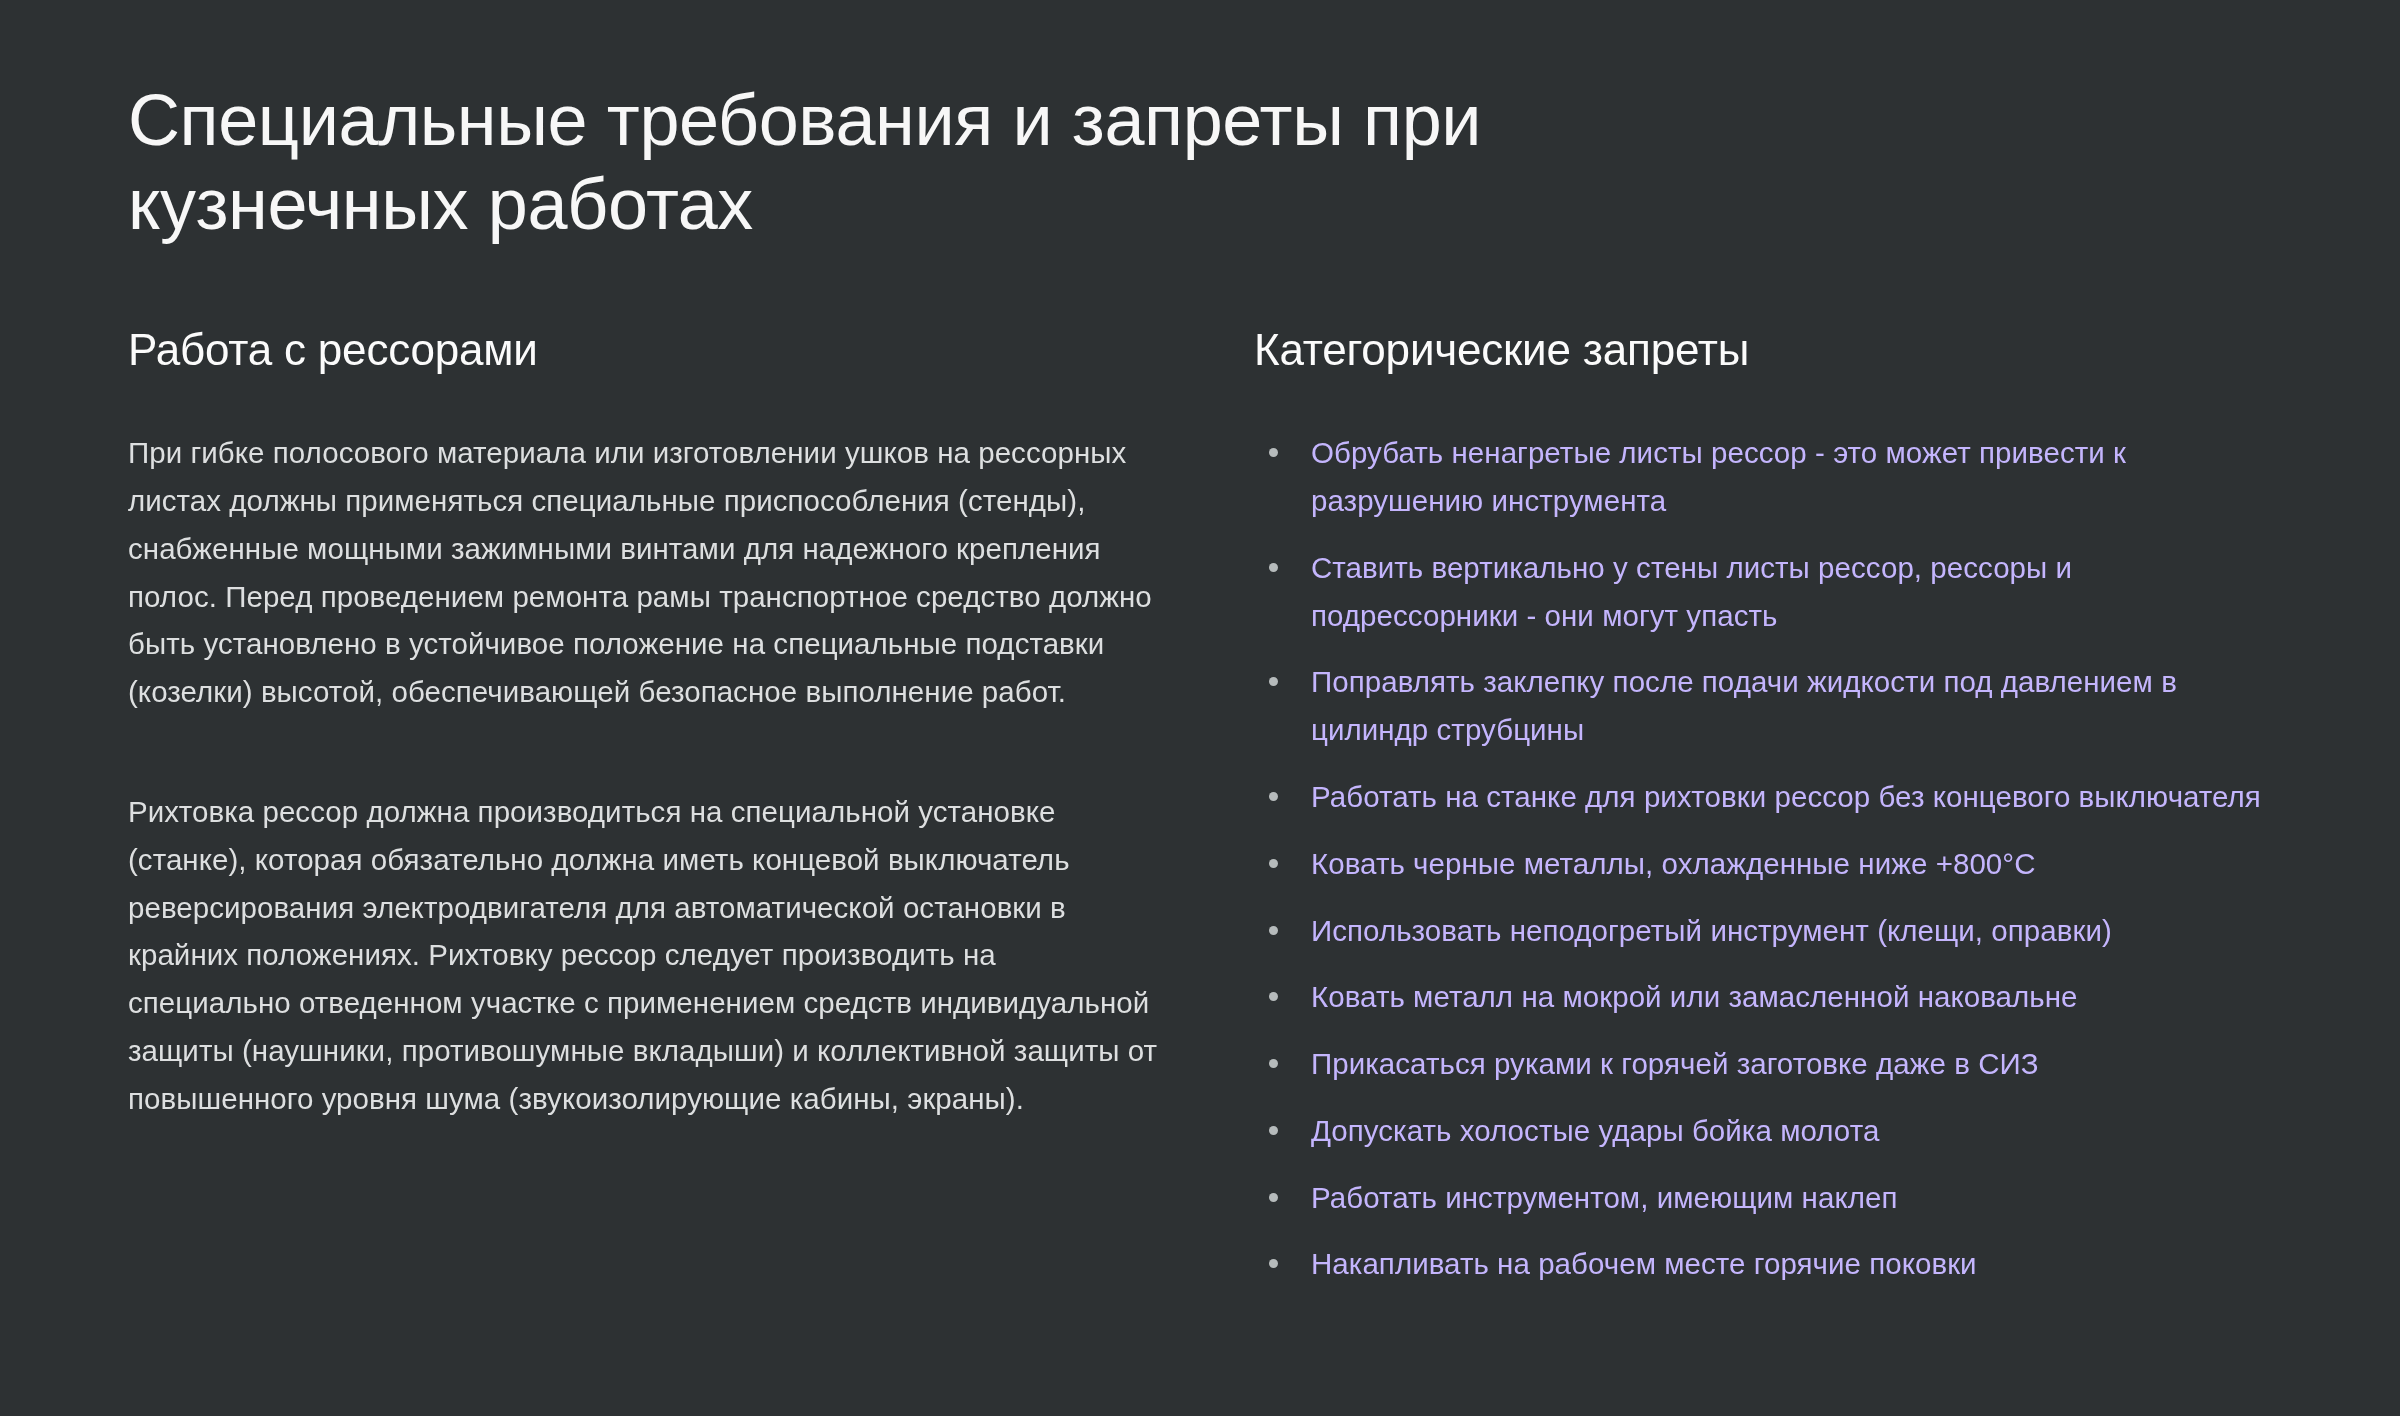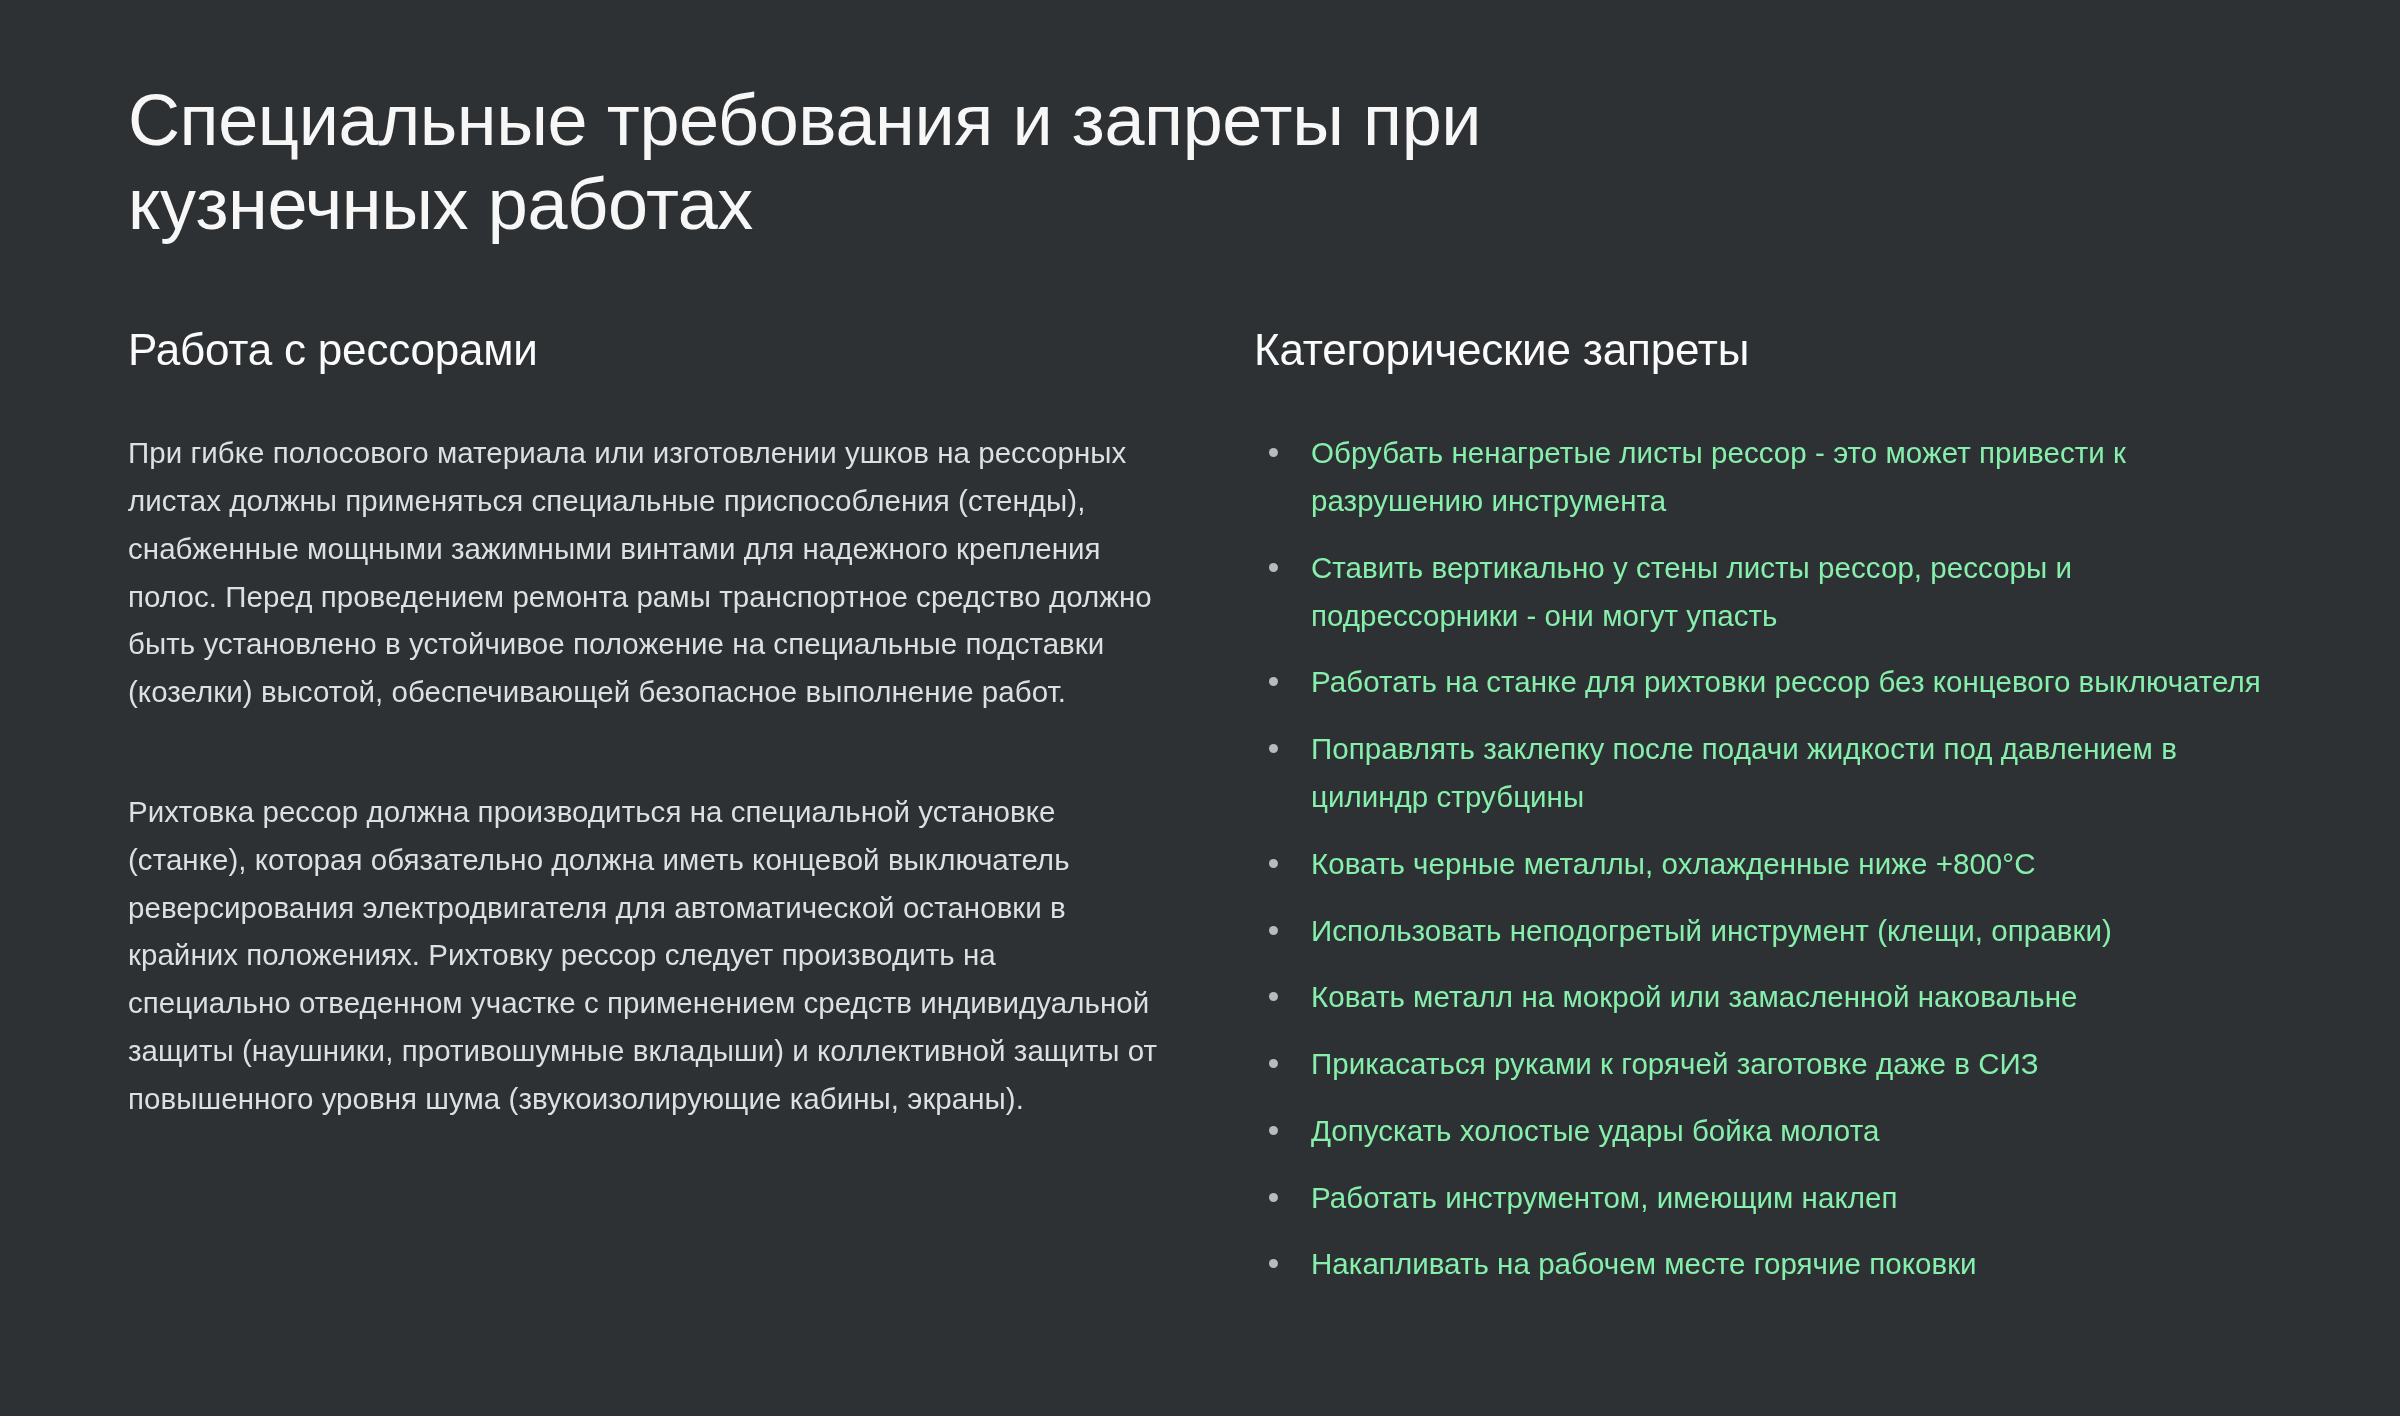--- a/index.html
+++ b/index.html
@@ -71,21 +71,21 @@
 
   .bullet-list {
     list-style: none;
   }
 
   .bullet-item {
     position: relative;
     padding-left: 57px;
     font-size: 29.5px;
     line-height: 1.62;
-    color: #86efac;
+    color: #c4b5fd;
     font-weight: 400;
     letter-spacing: 0.05px;
     margin-bottom: 19px;
   }
 
   .bullet-item:last-child { margin-bottom: 8px; }
 
   .bullet-dot {
     position: absolute;
     left: 15px;
@@ -120,25 +120,25 @@
         <li class="bullet-item">
           <span class="bullet-dot"></span>
           <span>Обрубать ненагретые листы рессор - это может привести к разрушению инструмента</span>
         </li>
         <li class="bullet-item">
           <span class="bullet-dot"></span>
           <span>Ставить вертикально у стены листы рессор, рессоры и подрессорники - они могут упасть</span>
         </li>
         <li class="bullet-item">
           <span class="bullet-dot"></span>
-          <span>Работать на станке для рихтовки рессор без концевого выключателя</span>
+          <span>Поправлять заклепку после подачи жидкости под давлением в цилиндр струбцины</span>
         </li>
         <li class="bullet-item">
           <span class="bullet-dot"></span>
-          <span>Поправлять заклепку после подачи жидкости под давлением в цилиндр струбцины</span>
+          <span>Работать на станке для рихтовки рессор без концевого выключателя</span>
         </li>
         <li class="bullet-item">
           <span class="bullet-dot"></span>
           <span>Ковать черные металлы, охлажденные ниже +800°C</span>
         </li>
         <li class="bullet-item">
           <span class="bullet-dot"></span>
           <span>Использовать неподогретый инструмент (клещи, оправки)</span>
         </li>
         <li class="bullet-item">

